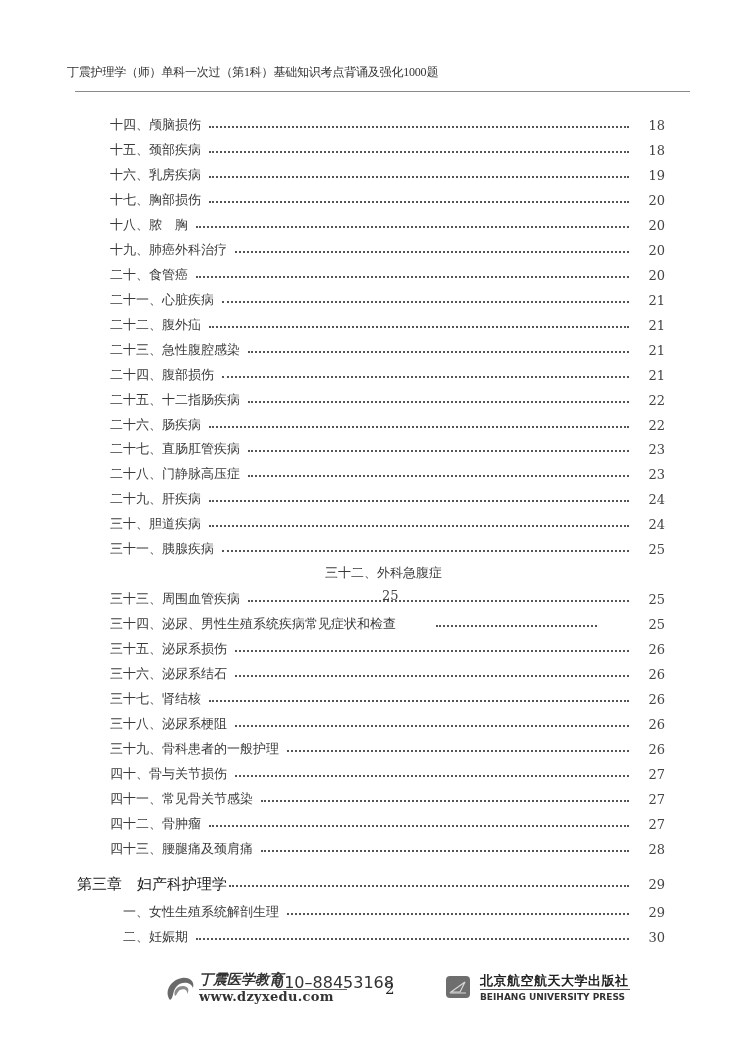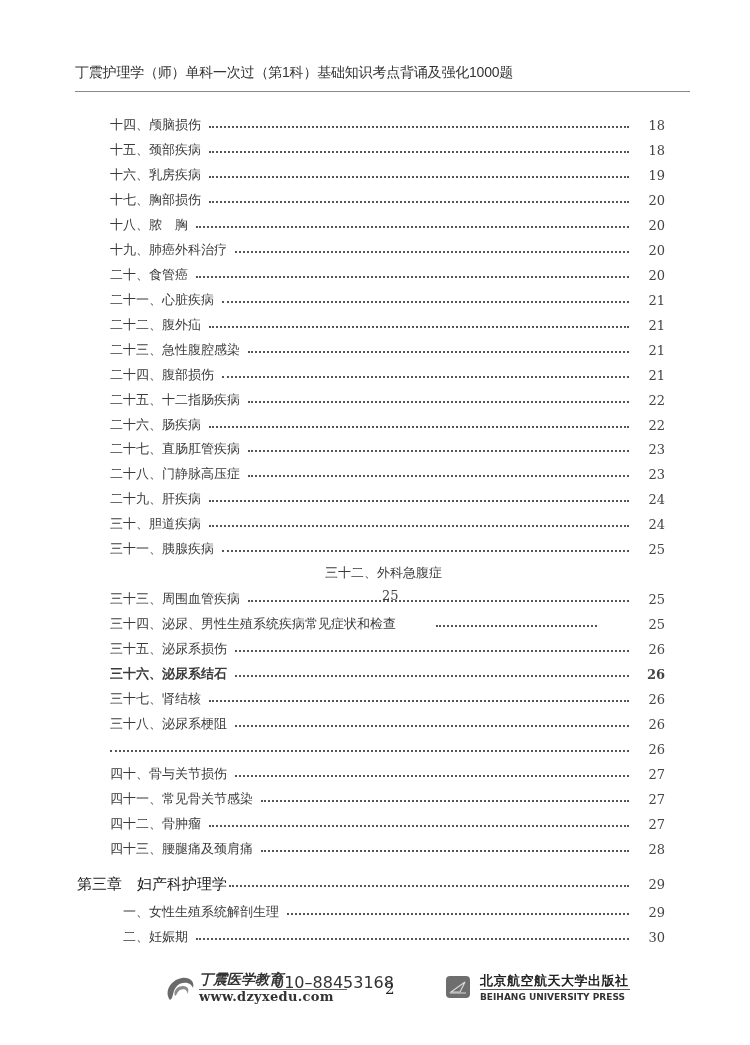--- a/index.html
+++ b/index.html
@@ -1,23 +1,23 @@
 <!DOCTYPE html>
 <html><head>
 <meta charset="utf-8">
 <style>
   html, body { margin: 0; padding: 0; background: #ffffff; }
   body {
     width: 750px; height: 1045px; position: relative; overflow: hidden;
     font-family: "DejaVu Serif", "Liberation Serif", serif; color: #333333;
   }
   .header-title {
-    position: absolute; left: 75px; top: 64px;
-    font-family: Liberation Sans, sans-serif;
-    font-size: 14px; color: #333; letter-spacing: -0.2px; white-space: nowrap;
+    position: absolute; left: 67px; top: 64px;
+    font-family: Liberation Serif, serif;
+    font-size: 12px; color: #333; letter-spacing: -0.2px; white-space: nowrap;
   }
   .header-rule {
     position: absolute; left: 75px; top: 91px; width: 615px; height: 1px;
     background: #8a8a8a;
   }
   .toc { position: absolute; left: 0; top: 0; width: 750px; }
   .toc-row {
     position: absolute; height: 20px; display: flex; align-items: center;
     font-size: 13px; color: #3a3a3a;
   }
@@ -183,36 +183,37 @@
     <div class="toc-row sub" style="top: 614px; gap: 32px;">
       <span class="toc-label">三十四、泌尿、男性生殖系统疾病常见症状和检查</span>
       <span class="toc-leader"></span>
       <span class="toc-page">25</span>
     </div>
     <div class="toc-row sub" style="top: 639px;">
       <span class="toc-label">三十五、泌尿系损伤</span>
       <span class="toc-leader"></span>
       <span class="toc-page">26</span>
     </div>
-    <div class="toc-row sub" style="top: 664px; font-weight: bold;">
+    <div class="toc-row sub" style="top: 664px;">
       <span class="toc-label">三十六、泌尿系结石</span>
       <span class="toc-leader"></span>
       <span class="toc-page">26</span>
     </div>
     <div class="toc-row sub" style="top: 689px;">
       <span class="toc-label">三十七、肾结核</span>
       <span class="toc-leader"></span>
       <span class="toc-page">26</span>
     </div>
     <div class="toc-row sub" style="top: 714px;">
       <span class="toc-label">三十八、泌尿系梗阻</span>
       <span class="toc-leader"></span>
       <span class="toc-page">26</span>
     </div>
     <div class="toc-row sub" style="top: 739px;">
+      <span class="toc-label">三十九、骨科患者的一般护理</span>
       <span class="toc-leader"></span>
       <span class="toc-page">26</span>
     </div>
     <div class="toc-row sub" style="top: 764px;">
       <span class="toc-label">四十、骨与关节损伤</span>
       <span class="toc-leader"></span>
       <span class="toc-page">27</span>
     </div>
     <div class="toc-row sub" style="top: 789px;">
       <span class="toc-label">四十一、常见骨关节感染</span>

